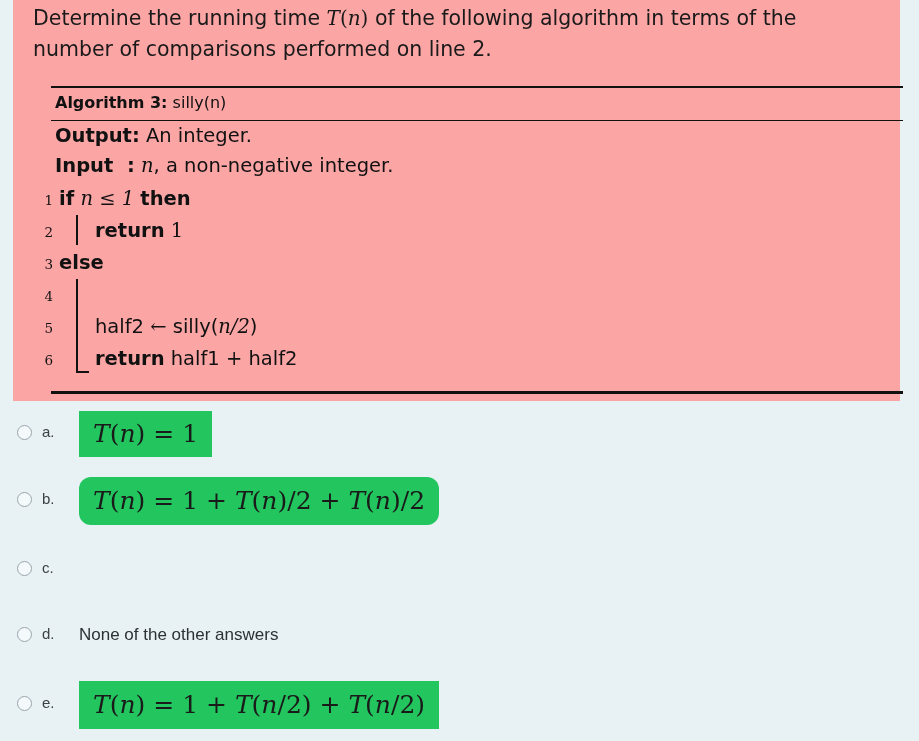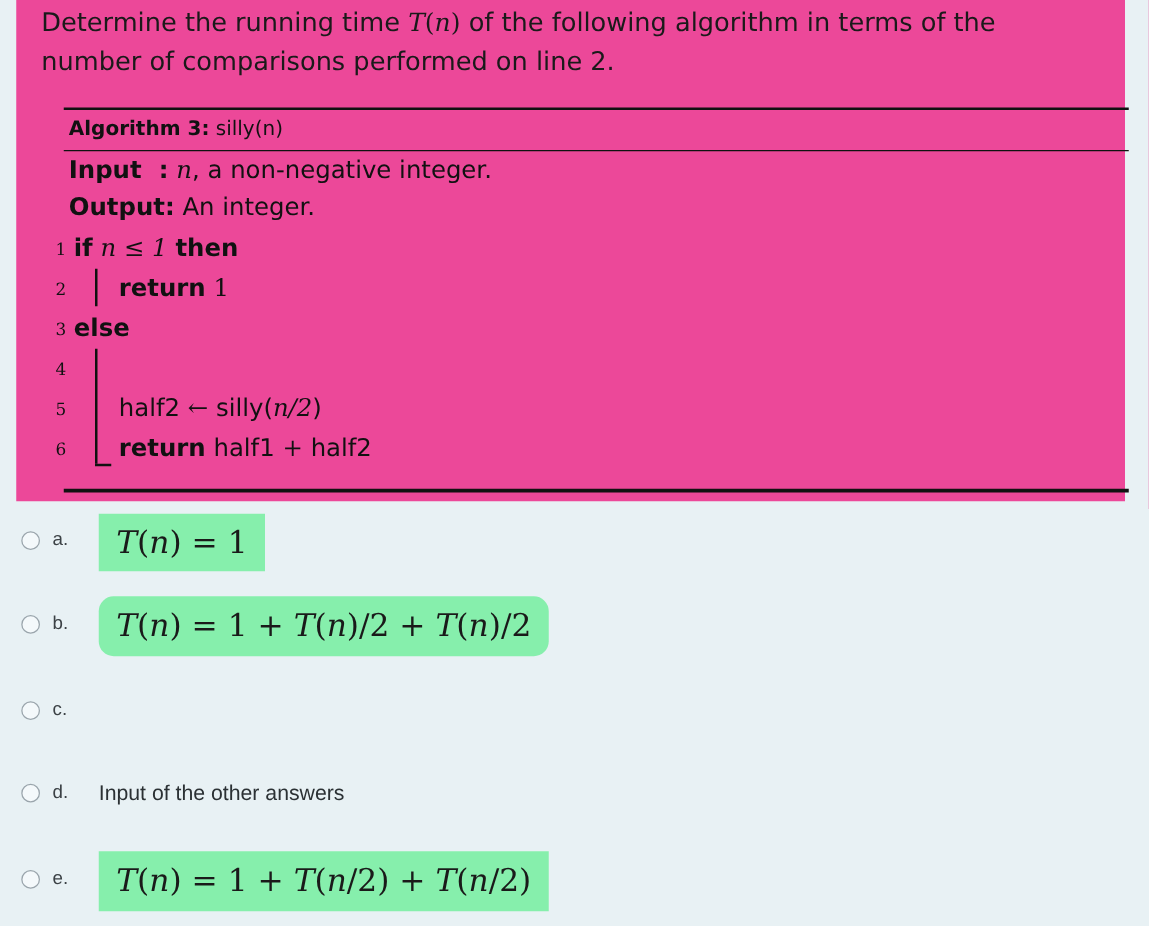--- a/index.html
+++ b/index.html
@@ -20,21 +20,21 @@
     height: 741px;
   }
 
   
   .question-panel {
     position: absolute;
     left: 13px;
     top: 0;
     width: 887px;
     height: 401px;
-    background: #ec4899;
+    background: #fca5a5;
   }
 
   .question-text {
     position: absolute;
     left: 20px;
     top: 3px;
     width: 850px;
     font-size: 20.5px;
     line-height: 31px;
     color: #1a1a1a;
@@ -198,21 +198,21 @@
   .letter {
     position: absolute;
     left: 42px;
     font-size: 15px;
     color: #3b4145;
     font-family: "Liberation Sans", sans-serif;
   }
   .formula {
     position: absolute;
     left: 79px;
-    background: #86efac;
+    background: #22c55e;
     color: #1a1a1a;
     font-family: "DejaVu Serif", serif;
     white-space: nowrap;
   }
   .formula .sans {
     font-family: "DejaVu Sans", sans-serif;
     font-style: normal;
   }
   .formula .it {
     font-style: italic;
@@ -243,27 +243,27 @@
       <div class="rule-top"></div>
 
       <div class="algo-title">
         <span class="b">Algorithm 3:</span>
         <span>silly(n)</span>
       </div>
 
       <div class="rule-mid"></div>
 
       <div class="algo-io">
+        <span class="lbl">Output:</span>
+        <span>An integer.</span>
+      </div>
+
+      <div class="algo-io">
         <span class="lbl lbl-input">Input</span><span class="lbl">:</span>
         <span class="var">n</span><span>, a non-negative integer.</span>
-      </div>
-
-      <div class="algo-io">
-        <span class="lbl">Output:</span>
-        <span>An integer.</span>
       </div>
 
       <div style="position:relative; margin-top:2px;">
 
         <div class="guide guide-if" style="top:32px; left:39px; height:30px;"></div>
         <div class="guide guide-else" style="top:96px; left:39px; height:92px;"></div>
         <div class="guide-else-foot" style="top:188px; left:39px;"></div>
 
         <div class="code-line">
           <span class="lineno">1</span>
@@ -320,21 +320,21 @@
     </div>
 
     <div class="answer-row">
       <span class="radio" style="top:22px;"></span>
       <span class="letter" style="top:20px;">c.</span>
     </div>
 
     <div class="answer-row">
       <span class="radio" style="top:19px;"></span>
       <span class="letter" style="top:17px;">d.</span>
-      <span class="plain-answer" style="top:17px;">Input of the other answers</span>
+      <span class="plain-answer" style="top:17px;">None of the other answers</span>
     </div>
 
     <div class="answer-row">
       <span class="radio" style="top:19px;"></span>
       <span class="letter" style="top:17px;">e.</span>
       <span class="formula" style="top:4px; left:79px; padding:7px 14px; font-size:25px; line-height:34px;">
         <span class="it">T</span>(<span class="it">n</span>) = 1 + <span class="it">T</span>(<span class="it">n</span>/2) + <span class="it">T</span>(<span class="it">n</span>/2)
       </span>
     </div>
 

